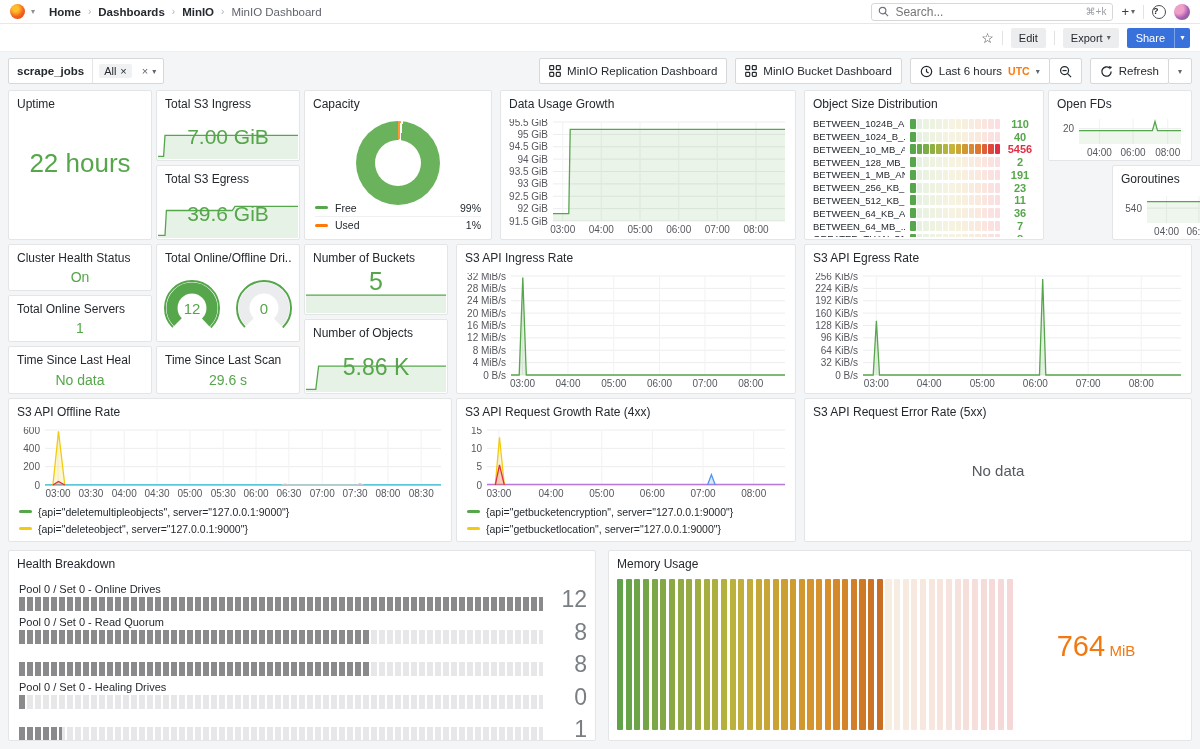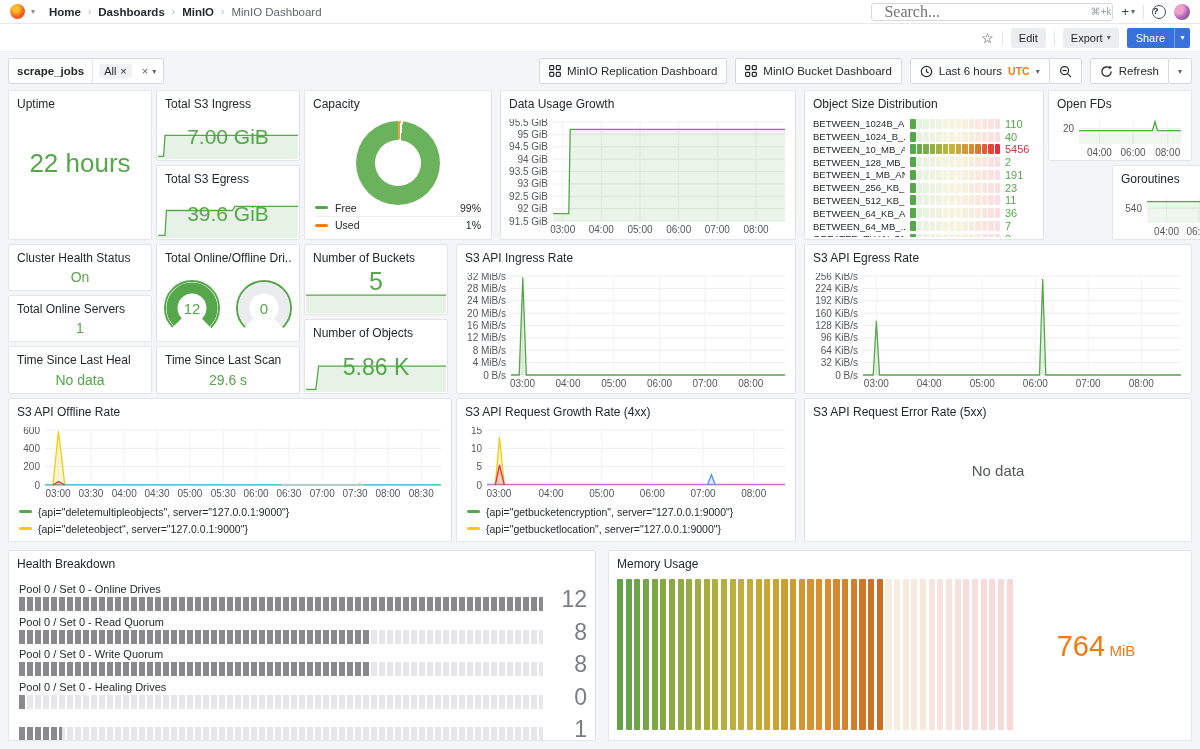--- a/index.html
+++ b/index.html
@@ -9,21 +9,21 @@
   
   .nav{height:24px;background:#FFF;border-bottom:1px solid #E6E7E8;display:flex;align-items:center;padding:0 10px;gap:6px}
   .logo{width:15px;height:15px;border-radius:50%;background:radial-gradient(circle at 38% 32%,#FDBE2A 0 22%,#F4641F 55%,#E23A16 100%);flex:0 0 auto}
   .nav-caret{color:#8A8F96;font-size:8px;margin-right:8px}
   .crumbs{display:flex;align-items:center;gap:7px;font-size:11.5px}
   .crumb{font-weight:600;color:#24292E;cursor:pointer}
   .crumb.current{font-weight:400;color:#60656C}
   .crumb-sep{color:#B0B4B9;font-size:10px}
   .nav-right{margin-left:auto;display:flex;align-items:center;gap:8px}
   .searchbox{display:flex;align-items:center;gap:6px;width:242px;height:18px;border:1px solid #D6D7D9;border-radius:3px;background:#FFF;padding:0 6px;color:#8A8F96;font-size:11px}
-  .searchbox input{border:none;outline:none;flex:1;font-size:16px;font-family:Liberation Serif, serif;color:#24292E;background:transparent}
+  .searchbox input{border:none;outline:none;flex:1;font-size:12px;font-family:Liberation Sans, sans-serif;color:#24292E;background:transparent}
   .kbd{font-size:10px;color:#9A9EA4}
   .icon-btn{display:flex;align-items:center;gap:2px;color:#3A3F45;font-size:13px;cursor:pointer;background:none;border:none;font-family:inherit}
   .v-div{width:1px;height:14px;background:#E2E3E5}
   .help{width:14px;height:14px;border:1.2px solid #4A4F55;border-radius:50%;font-size:9px;display:flex;align-items:center;justify-content:center;font-weight:700}
   .avatar{width:16px;height:16px;border-radius:50%;background:radial-gradient(circle at 30% 30%,#EFA0C8 0 30%,#A85CB8 60%,#57803F 100%)}
 
   
   .actions{height:28px;background:#FFF;display:flex;align-items:center;justify-content:flex-end;gap:8px;padding:0 10px;border-bottom:1px solid #EDEEEF}
   .star{font-size:14px;color:#3A3F45;background:none;border:none;cursor:pointer}
   .btn-gray{height:20px;padding:0 8px;background:#ECEDEE;border:none;border-radius:2px;font-size:11px;font-weight:500;color:#24292E;font-family:inherit;display:flex;align-items:center;gap:4px;cursor:pointer}
@@ -68,21 +68,21 @@
   
   .gauges{position:absolute;top:32px;left:0;right:0;display:flex;justify-content:center;gap:4px}
   .gauge-val{font-size:15px;font-weight:500;fill:#56A64B}
 
   
   .osd{position:absolute;left:8px;right:8px;top:27px;bottom:2px;overflow:hidden}
   .osd-row{display:flex;align-items:center;height:11.6px;margin-bottom:1.2px;gap:5px}
   .osd-label{width:92px;font-size:9.5px;color:#24292E;white-space:nowrap;overflow:hidden;flex:0 0 auto}
   .osd-bar{flex:1;display:flex;gap:1px;height:10px}
   .osd-cell{flex:1;border-radius:1px}
-  .osd-val{width:30px;text-align:left;font-size:11px;font-weight:400;flex:0 0 auto}
+  .osd-val{width:30px;text-align:center;font-size:11px;font-weight:700;flex:0 0 auto}
 
   
   .hb{position:absolute;left:10px;right:8px;top:28px;bottom:6px}
   .hb-row{height:32.4px;display:flex;align-items:flex-end;gap:10px}
   .hb-left{flex:1}
   .hb-label{font-size:11px;color:#24292E;margin-bottom:2px}
   .hb-track{position:relative;height:14px;background:repeating-linear-gradient(90deg,#E7E7E9 0 6px,#FFF 6px 8px)}
   .hb-fill{position:absolute;left:0;top:0;bottom:0;background:repeating-linear-gradient(90deg,#8A8A8C 0 6px,#FFF 6px 8px)}
   .hb-val{width:34px;text-align:right;font-size:23px;color:#797E83;line-height:24px;flex:0 0 auto}
 
@@ -777,21 +777,20 @@
             <div class="hb-left">
               <div class="hb-label">Pool 0 / Set 0 - Read Quorum</div>
               <div class="hb-track">
                 <div class="hb-fill" style="width:66.7%"></div>
               </div>
             </div>
             <div class="hb-val">8</div>
           </div>
           <div class="hb-row">
             <div class="hb-left">
-              <div class="hb-label">Pool 0 / Set 0 - Write Quorum</div>
               <div class="hb-track">
                 <div class="hb-fill" style="width:66.7%"></div>
               </div>
             </div>
             <div class="hb-val">8</div>
           </div>
           <div class="hb-row">
             <div class="hb-left">
               <div class="hb-label">Pool 0 / Set 0 - Healing Drives</div>
               <div class="hb-track">

